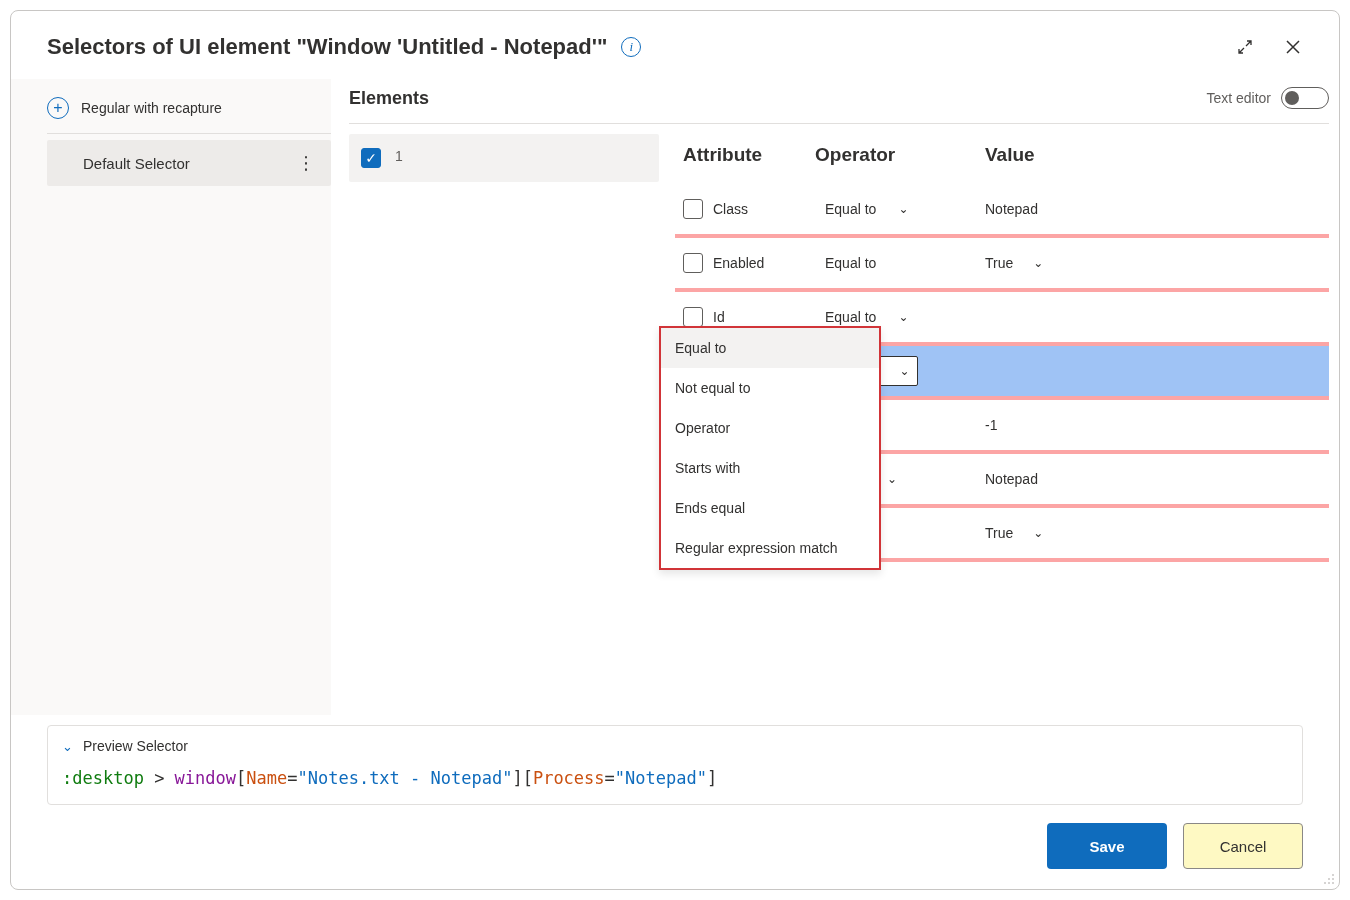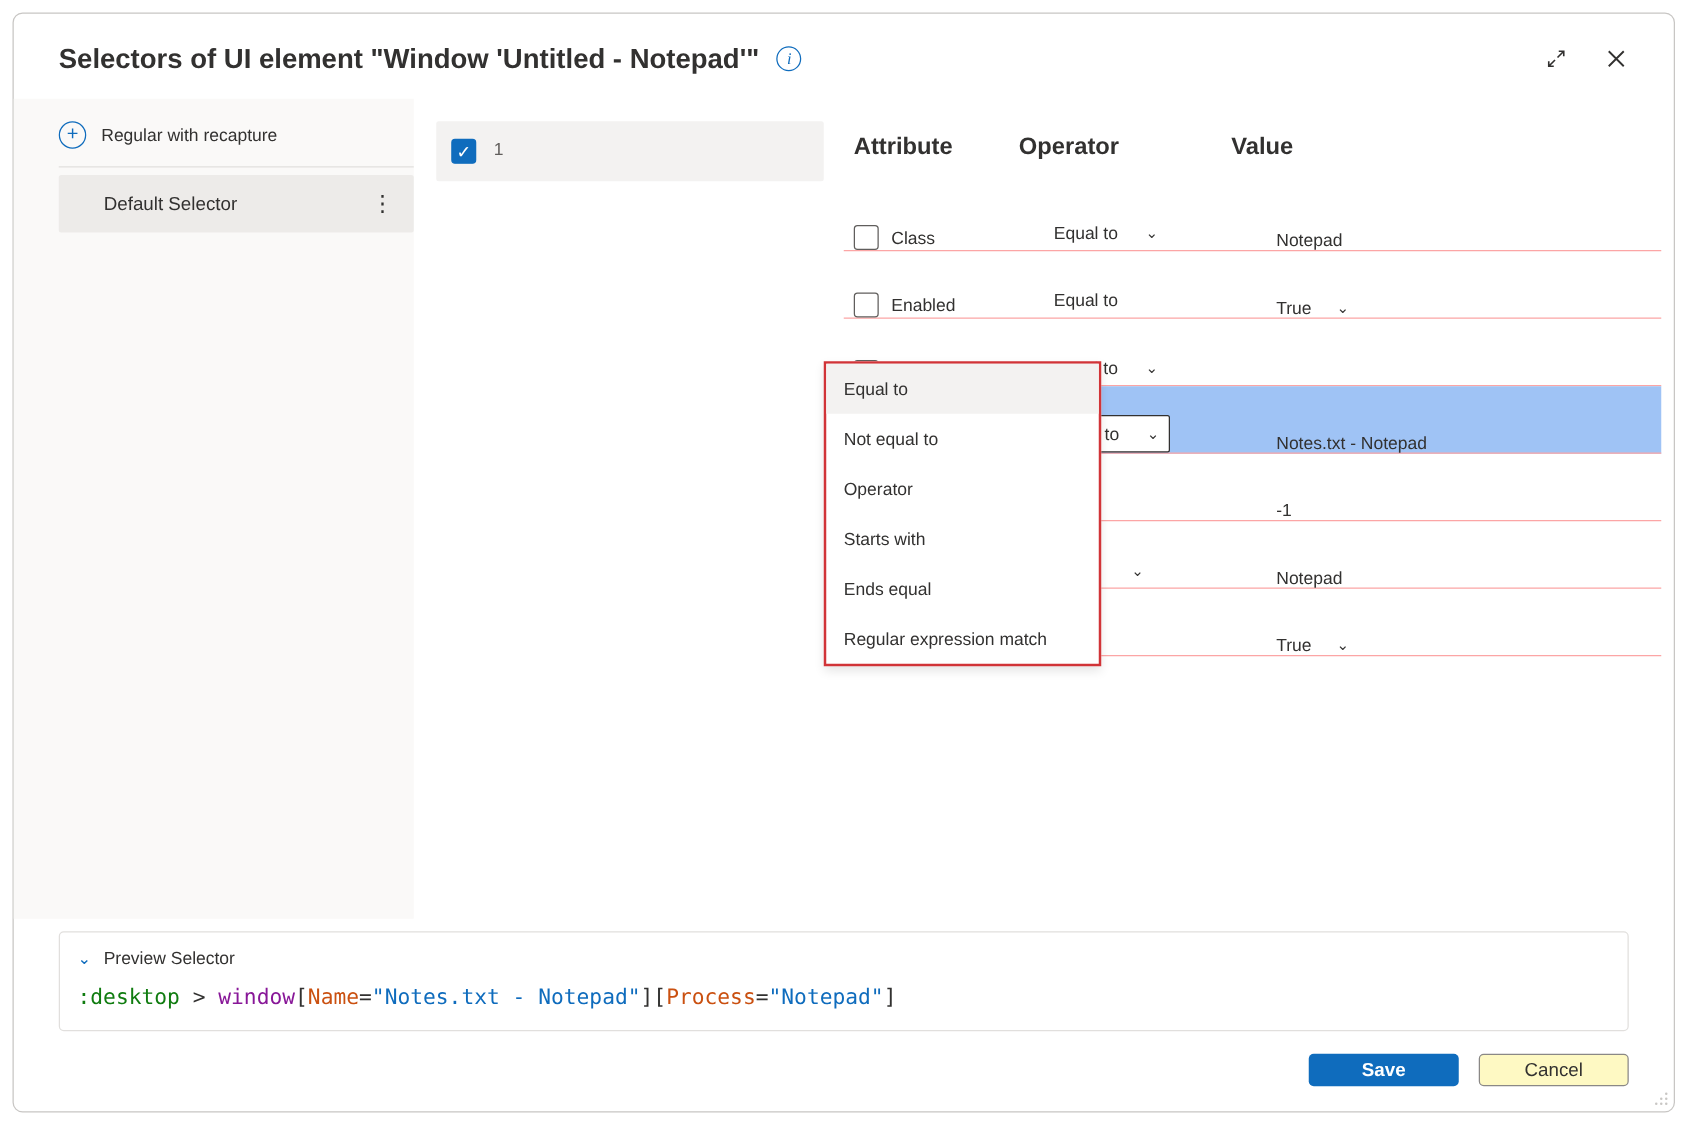--- a/index.html
+++ b/index.html
@@ -191,25 +191,24 @@
       display: flex;
       padding: 20px 0 18px 0;
       font-weight: 600;
       font-size: 19px;
     }
     .col-attr { width: 140px; padding-left: 8px;}
     .col-op   { width: 170px; }
     .col-val  { flex: 1; }
     .attr-row {
       display: flex;
-      align-items: flex-end;
+      align-items: center;
       height: 54px;
-      border-bottom: 1px solid #fca5a5;
+      border-bottom: 4px solid #fca5a5;
       padding-left: 8px;
-      gap: 18px;
     }
     .attr-row.selected {
       background: #9fc3f5;
     }
     .attr-row .cell-attr {
       width: 132px;
       display: flex;
       align-items: center;
       gap: 10px;
     }
@@ -282,21 +281,21 @@
     .c-black { color: #323130; }
     
     .footer {
       display: flex;
       justify-content: flex-end;
       gap: 16px;
       padding: 18px 36px 20px 0;
     }
     .btn {
       min-width: 120px;
-      height: 26px;
+      height: 46px;
       border-radius: 4px;
       font-size: 15px;
       cursor: pointer;
       display: inline-flex;
       align-items: center;
       justify-content: center;
     }
     .btn-primary {
       background: #0f6cbd; color: #fff; border: none; font-weight: 600;
     }
@@ -339,20 +338,29 @@
           <span class="plus-icon">+</span>
           <span>Regular with recapture</span>
         </div>
         <div class="sidebar-item">
           <span>Default Selector</span>
           <span class="more">⋮</span>
         </div>
       </div>
 
       <div class="center-col">
+        <div class="center-header">
+          <span class="label">Elements</span>
+          <div class="toggle-wrap">
+            <span>Text editor</span>
+            <div class="toggle">
+              <div class="knob"></div>
+            </div>
+          </div>
+        </div>
 
         <div class="columns">
 
           <div class="elements-list">
             <div class="element-item">
               <span class="checkbox checked"></span>
               <span class="idx">1</span>
             </div>
           </div>
 
@@ -414,23 +422,20 @@
             <div class="attr-row selected">
               <div class="cell-attr">
                 <span class="checkbox checked"></span>
                 <span>Name</span>
               </div>
               <div class="op-select">
                 <span class="op-box">
                   <span>Equal to</span>
                   <span class="chev">⌄</span>
                 </span>
-              </div>
-              <div class="val-cell">
-                <span>Notes.txt - Notepad</span>
               </div>
             </div>
 
             <div class="attr-row">
               <div class="cell-attr"></div>
               <div class="op-select"></div>
               <div class="val-cell">
                 <span>-1</span>
               </div>
             </div>

